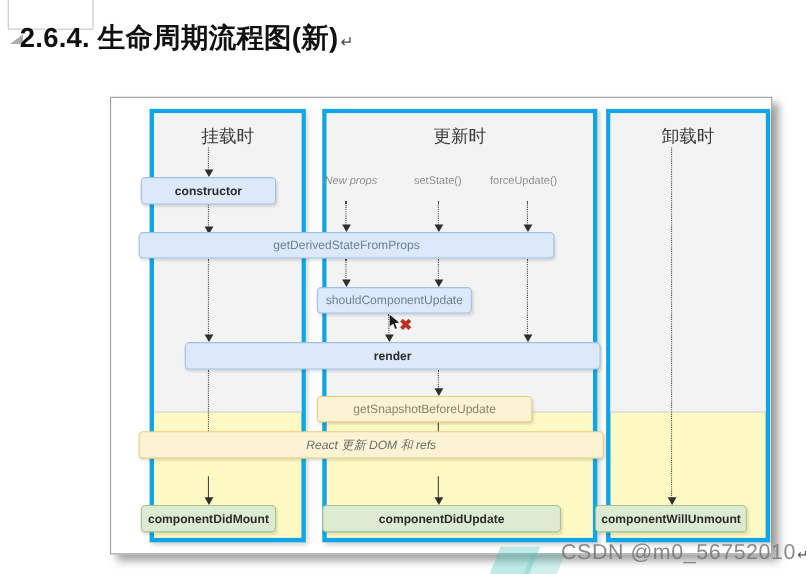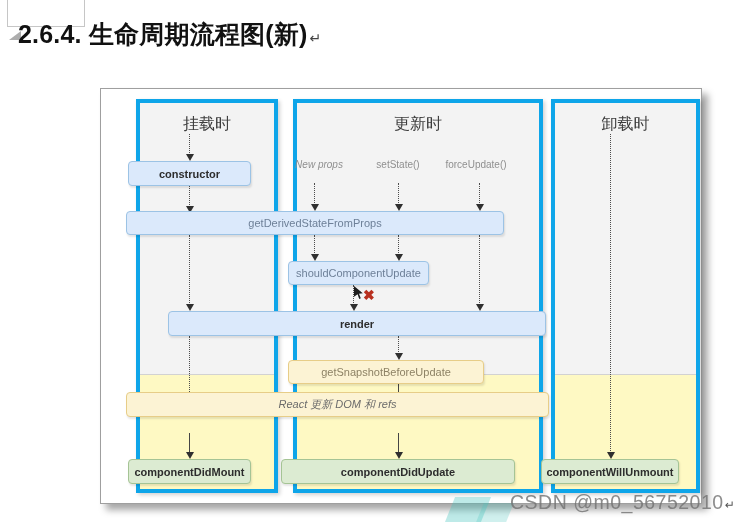--- a/index.html
+++ b/index.html
@@ -123,21 +123,21 @@
     <div class="cursor-glyph"></div>
     <div class="false-x">✖</div>
 
     <div class="node blue t-bold" style="left:27px; top:72px; width:123px; height:25px;">constructor</div>
     <div class="node blue t-blue" style="left:25px; top:122px; width:378px; height:24px;">getDerivedStateFromProps</div>
     <div class="node blue t-blue" style="left:187px; top:172px; width:141px; height:24px;">shouldComponentUpdate</div>
     <div class="node blue t-bold" style="left:25px; top:222px; width:378px; height:25px;margin-left:42px;">render</div>
     <div class="node yellow t-sand" style="left:187px; top:271px; width:196px; height:24px;">getSnapshotBeforeUpdate</div>
     <div class="node yellow t-ital" style="left:25px; top:303px; width:423px; height:25px;">React 更新 DOM 和 refs</div>
     <div class="node green t-bold" style="left:27px; top:370px; width:123px; height:25px;">componentDidMount</div>
-    <div class="node green t-bold" style="left:180px; top:370px; width:234px; height:25px;">componentDidUpdate</div>
+    <div class="node green t-bold" style="left:192px; top:370px; width:217px; height:25px;">componentDidUpdate</div>
     <div class="node green t-bold" style="left:440px; top:370px; width:138px; height:25px;">componentWillUnmount</div>
   </div>
 
   <div class="wm-shape s1"></div>
   <div class="wm-shape s2"></div>
   <div class="watermark">
     <span>CSDN @m0_56752010</span><span class="pmark2">↵</span>
   </div>
 
 </div>

